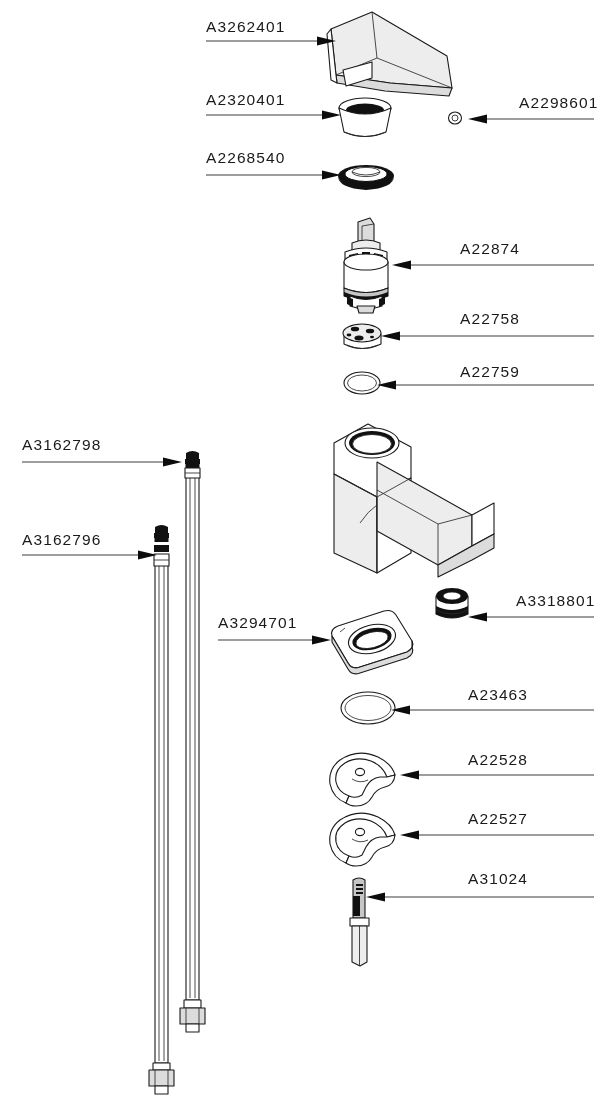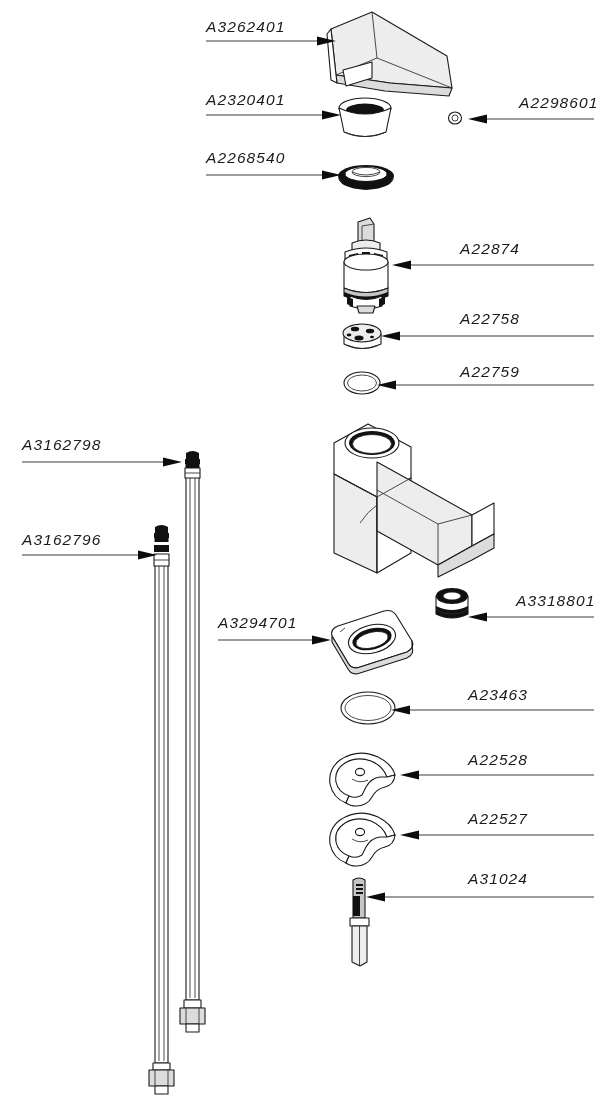--- a/index.html
+++ b/index.html
@@ -1,21 +1,21 @@
 <!DOCTYPE html>
 <html><head>
 <meta charset="utf-8">
 <style>
   html,body{margin:0;padding:0;background:#ffffff;}
   body{
     width:600px;height:1098px;position:relative;overflow:hidden;
     font-family:"Liberation Sans","DejaVu Sans",sans-serif;
     background:#ffffff;
   }
-  #diagram-root{position:absolute;left:0;top:0;width:600px;height:1098px;font-style:italic;}
+  #diagram-root{position:absolute;left:0;top:0;width:600px;height:1098px;}
   svg#parts-svg{position:absolute;left:0;top:0;width:600px;height:1098px;display:block;}
   .lbl{
     font-family:"Liberation Sans","DejaVu Sans",sans-serif;
     font-size:15.5px;letter-spacing:1.1px;fill:#1a1a1a;
     dominant-baseline:alphabetic;
   }
   .leader{stroke:#3c3c3c;stroke-width:1.15;fill:none;}
   .arrow{fill:#0c0c0c;stroke:none;}
   .ln{stroke:#1a1a1a;fill:none;stroke-width:1.1;stroke-linejoin:round;stroke-linecap:round;}
   .ln-thin{stroke:#2a2a2a;fill:none;stroke-width:0.85;}

